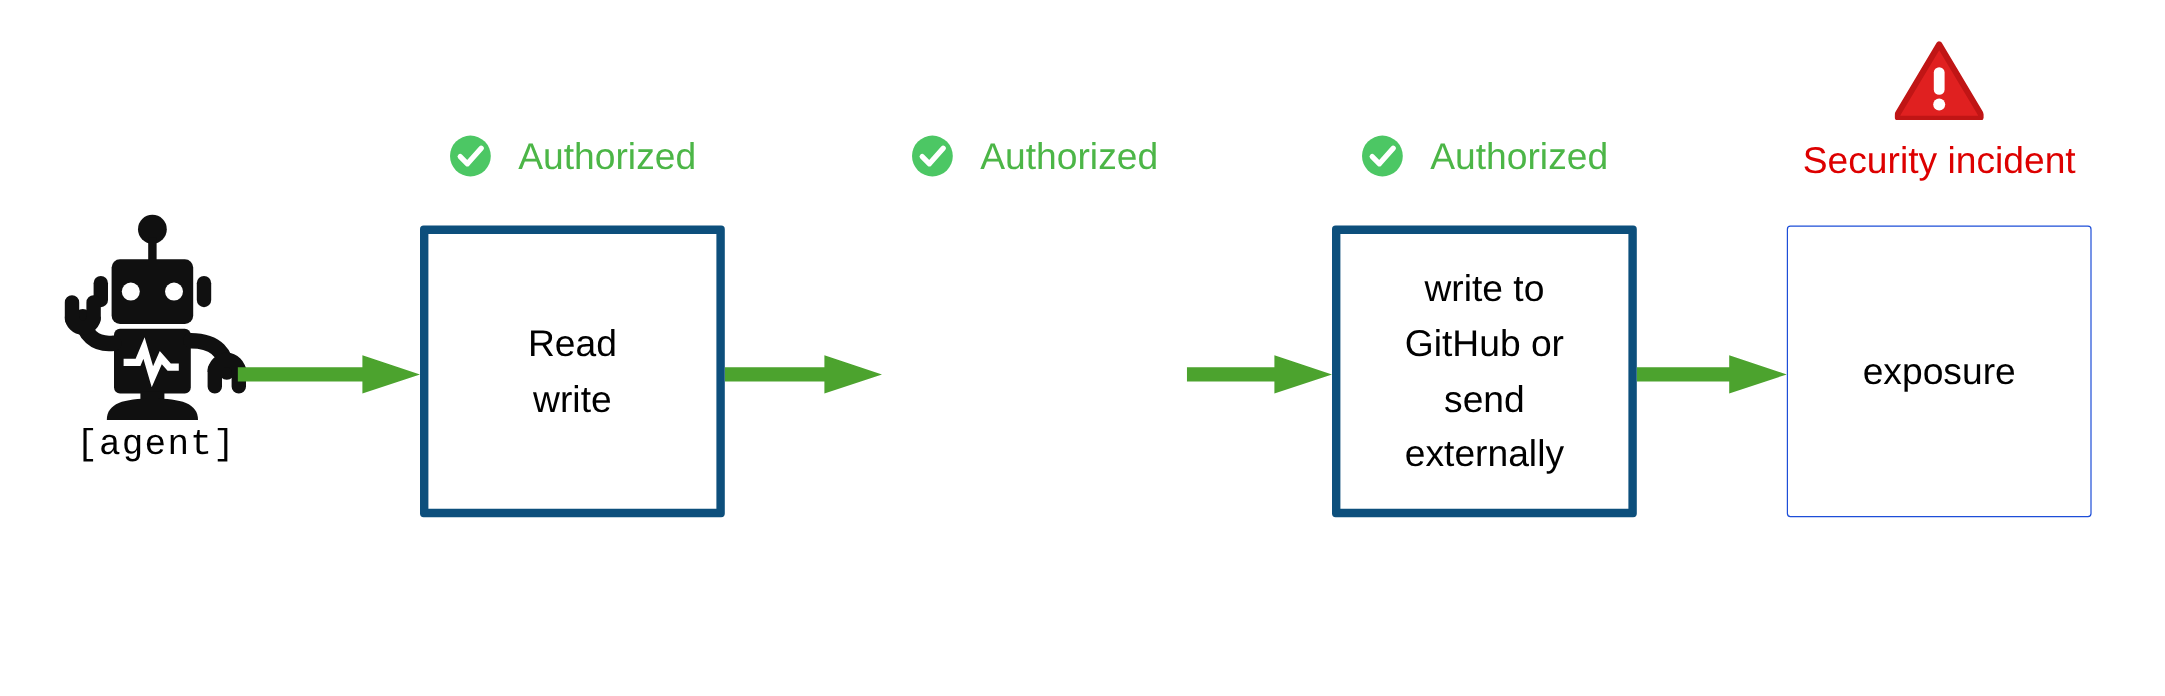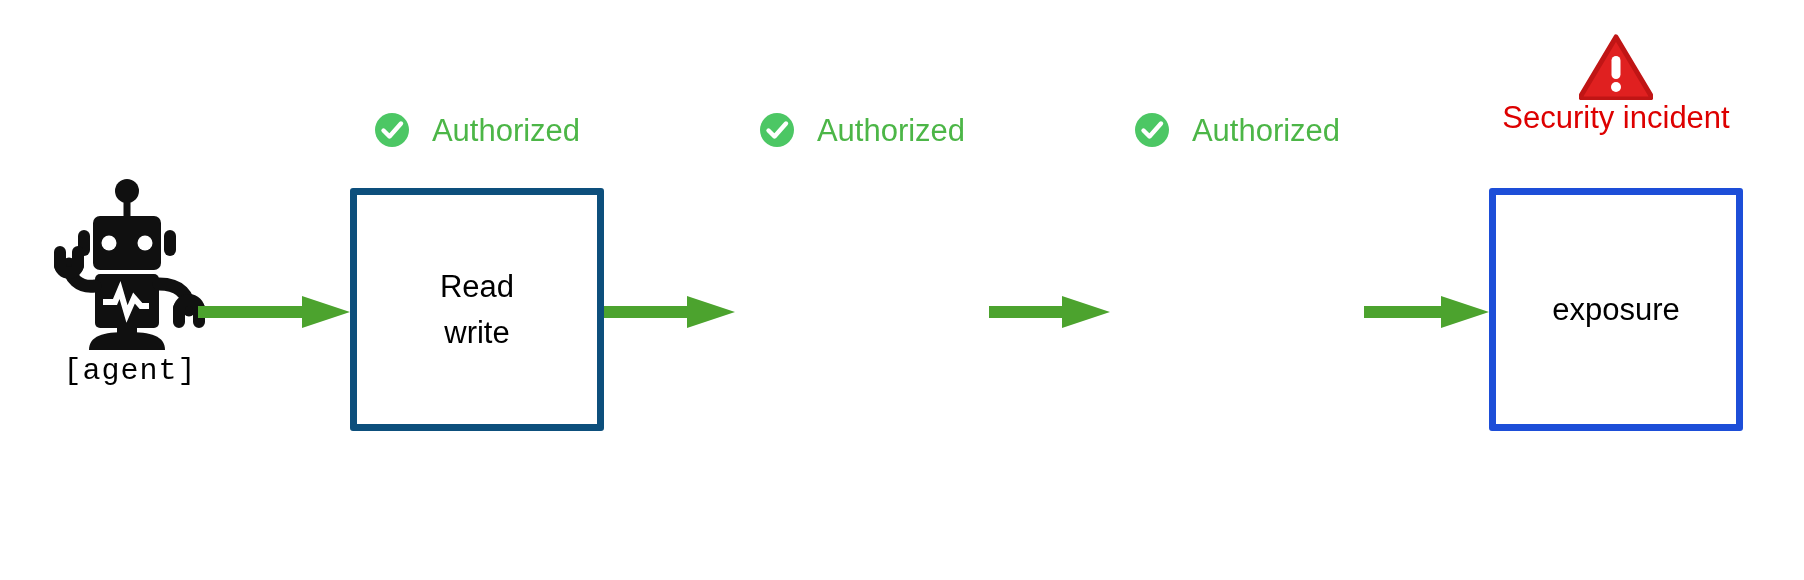--- a/index.html
+++ b/index.html
@@ -81,21 +81,21 @@
   }
 
   .badge-danger {
     position: absolute;
     top: 34px;
     left: 0;
     width: 254px;
     display: flex;
     flex-direction: column;
     align-items: center;
-    gap: 2px;
+    gap: 18px;
   }
   .danger-icon {
     width: 74px;
     height: 66px;
     display: block;
   }
   .danger-text {
     font-size: 31px;
     color: #DD0000;
     line-height: 1;
@@ -113,21 +113,21 @@
     display: flex;
     align-items: center;
     justify-content: center;
     padding: 6px 10px;
   }
   .box.blue {
     border: 7px solid #0D4F7C;
     border-radius: 3px;
   }
   .box.red {
-    border: 7px solid #1d4ed8;
+    border: 1px solid #1d4ed8;
     border-radius: 3px;
   }
   .box-text {
     font-size: 31px;
     color: #000000;
     text-align: center;
     line-height: 1.48;
     white-space: pre-line;
   }
 
@@ -227,20 +227,26 @@
 
   <div class="step" style="left:1110px;">
     <div class="badge">
       <span class="badge-check">
         <svg viewBox="0 0 36 36" width="36" height="36" xmlns="http://www.w3.org/2000/svg">
           <circle cx="18" cy="18" r="17" fill="#4CC764"></circle>
           <path d="M9.5 18.5 L15.5 24.5 L27 11.5" stroke="#ffffff" stroke-width="4.4" fill="none" stroke-linecap="round" stroke-linejoin="round"></path>
         </svg>
       </span>
       <span class="badge-text">Authorized</span>
+    </div>
+    <div class="box blue">
+      <span class="box-text">write to
+GitHub or
+send
+externally</span>
     </div>
   </div>
 
   <div class="arrow" style="left:1364px; width:125px;">
     <svg viewBox="0 0 125 36" width="125" height="36" xmlns="http://www.w3.org/2000/svg">
       <path d="M0 12 L77 12 L77 2 L125 18 L77 34 L77 24 L0 24 Z" fill="#4CA32E"></path>
     </svg>
   </div>
 
   <div class="step" style="left:1489px;">

